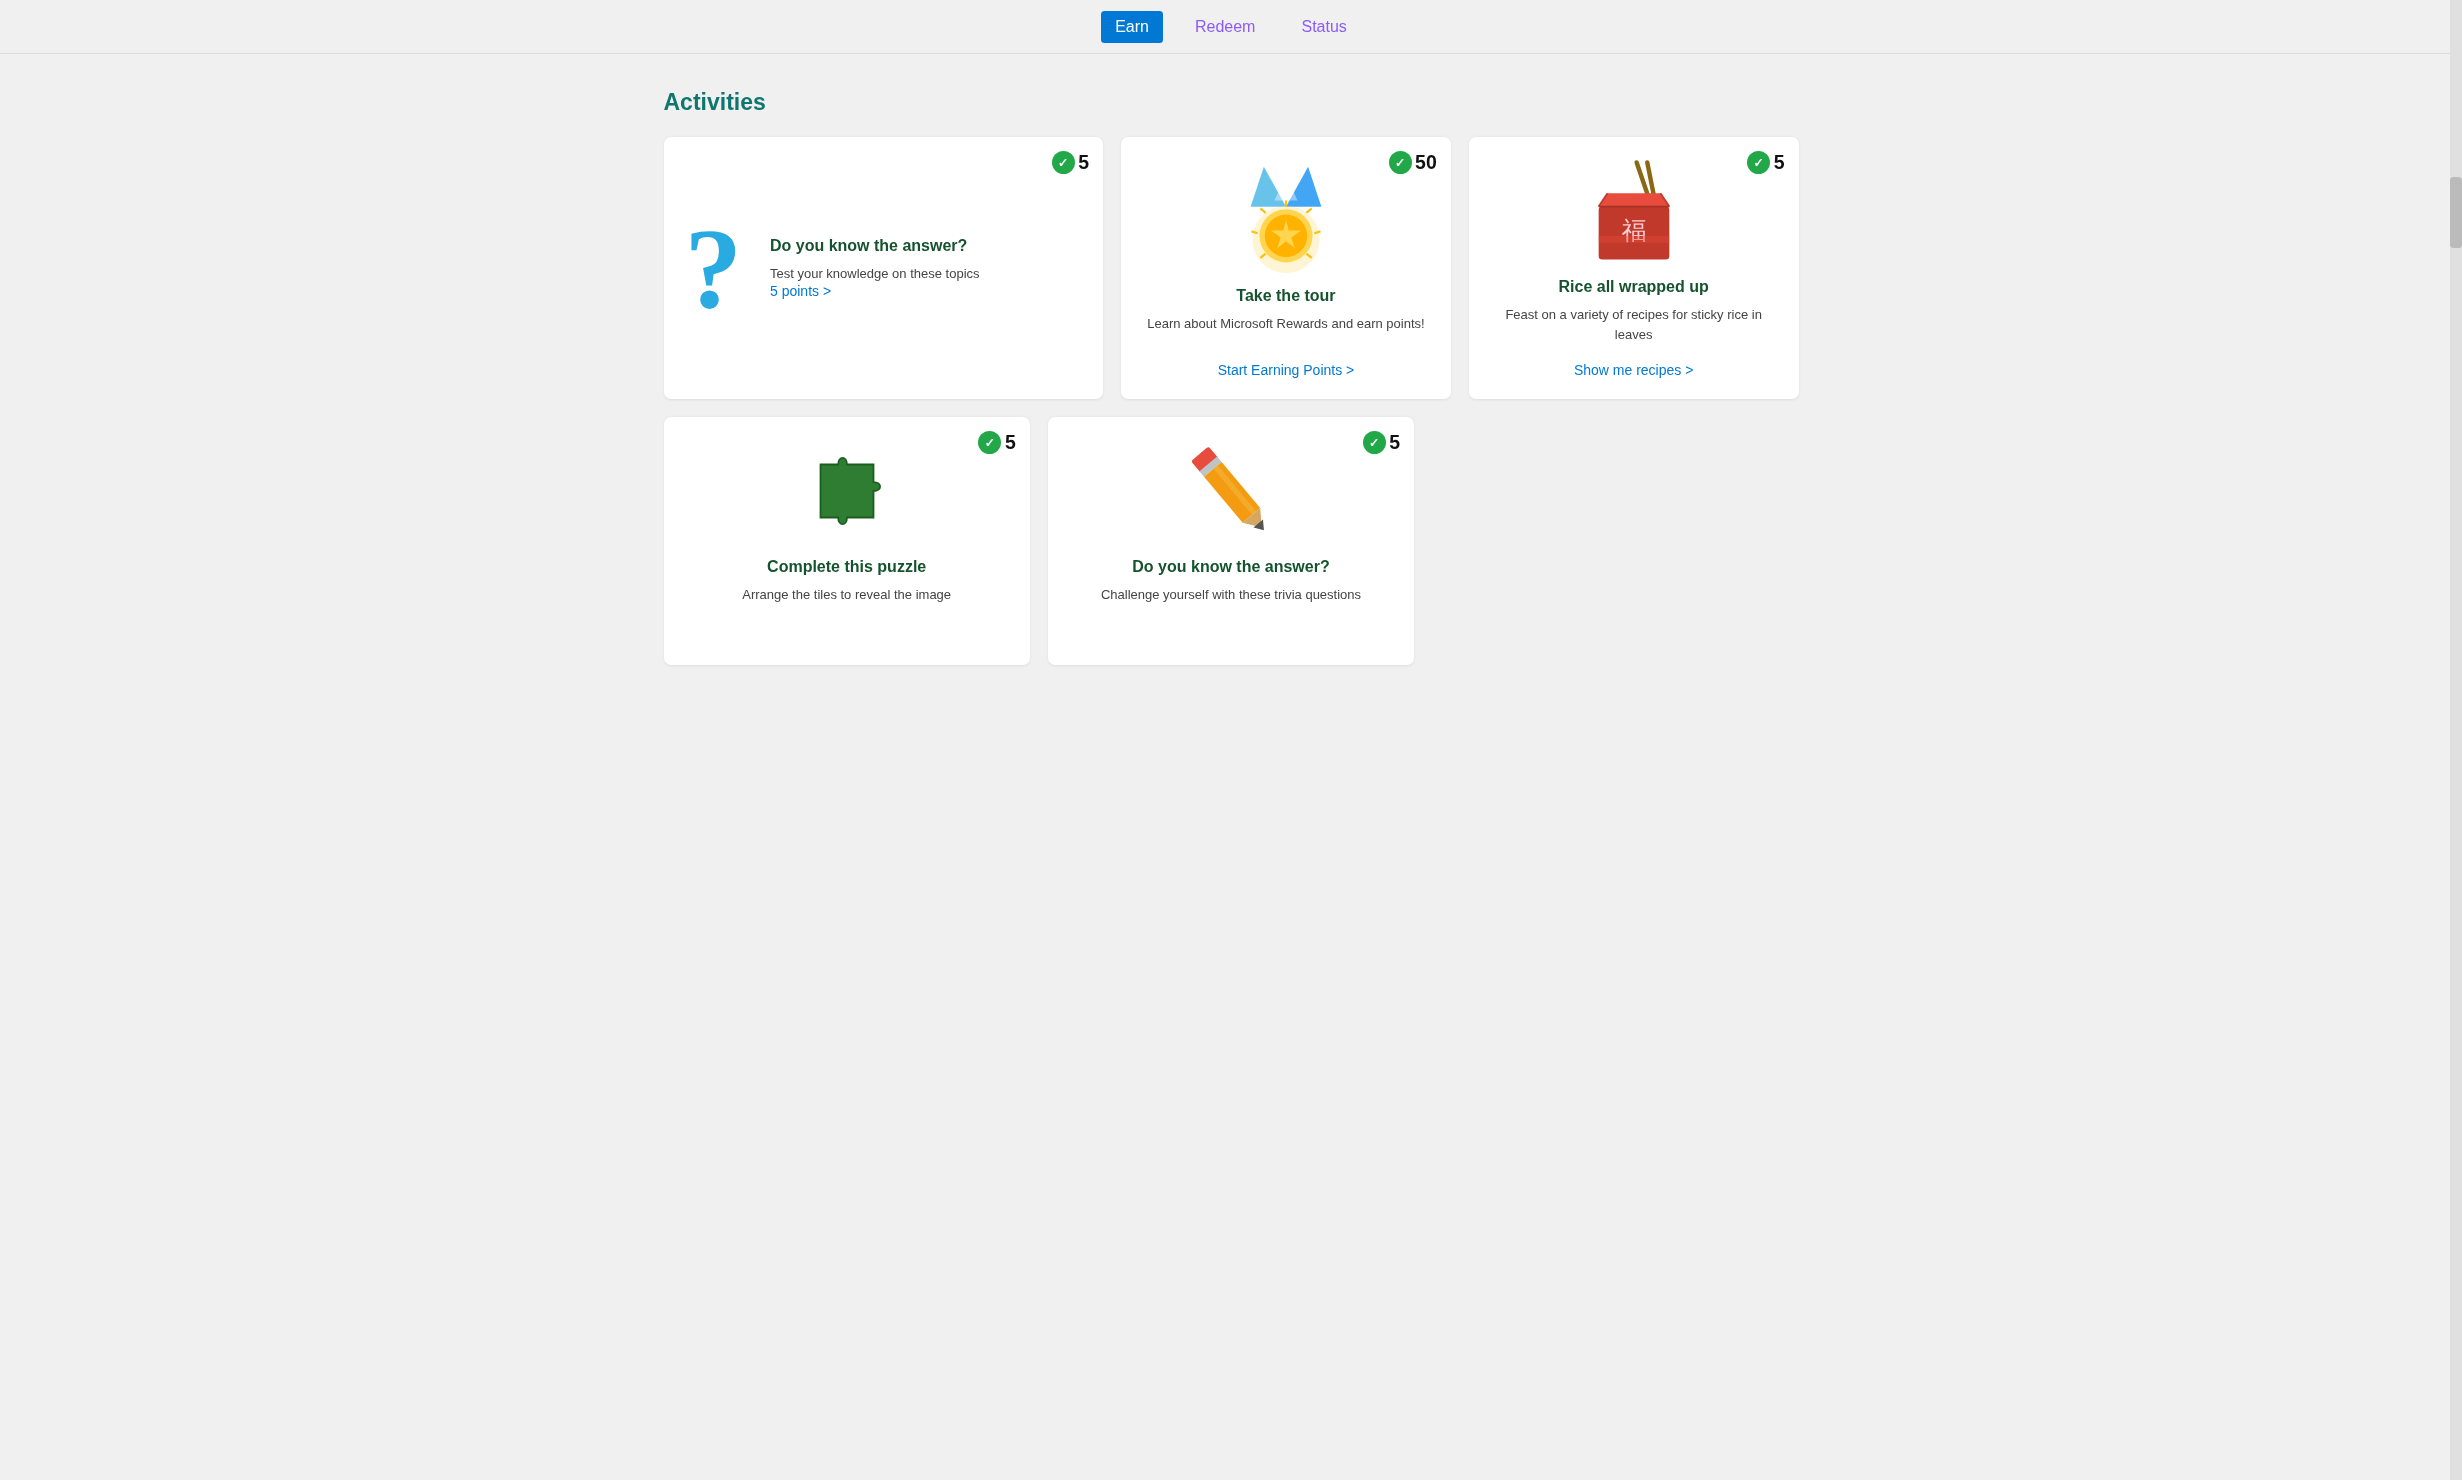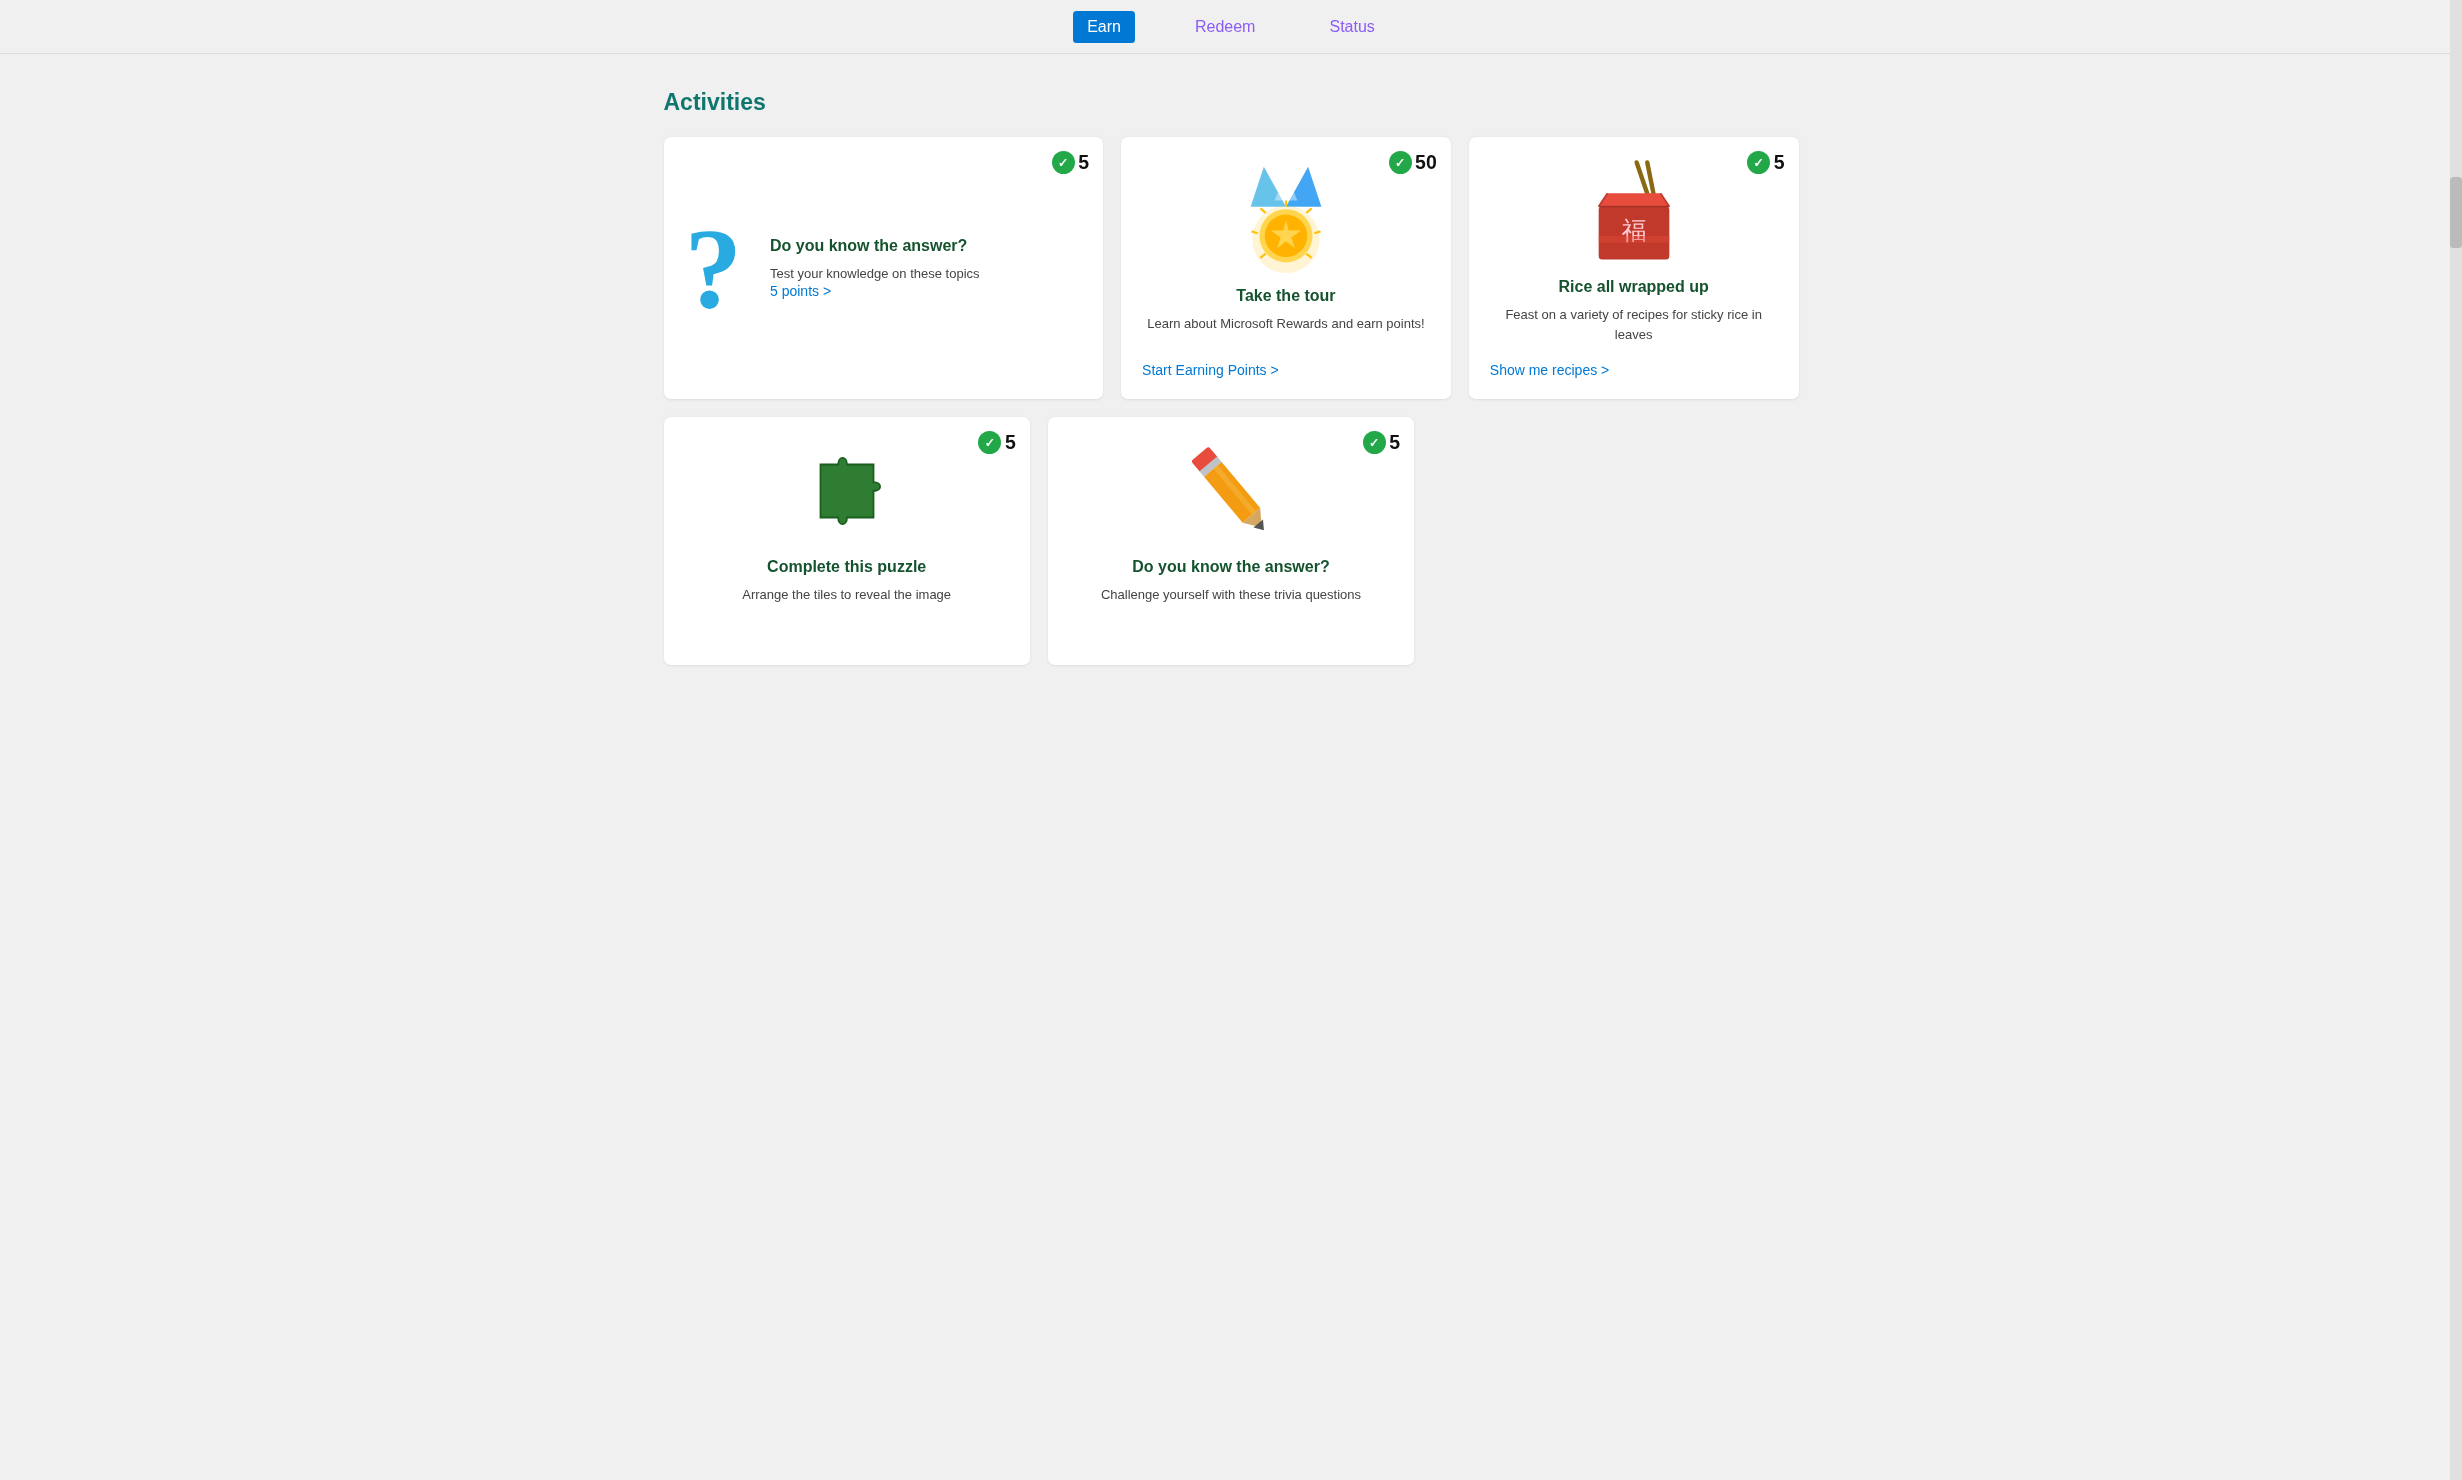--- a/index.html
+++ b/index.html
@@ -5,21 +5,21 @@
     * { box-sizing: border-box; margin: 0; padding: 0; }
     body {
       font-family: 'Segoe UI', Arial, sans-serif;
       background: #f0f0f0;
       min-height: 100vh;
     }
     .top-nav {
       display: flex;
       justify-content: center;
       align-items: center;
-      gap: 46px;
+      gap: 18px;
       padding: 10.6px 0;
       background: #f0f0f0;
       border-bottom: 0.9px solid #ddd;
     }
     .nav-tab {
       font-size: 16px;
       color: #8b5cf6;
       cursor: pointer;
       padding: 7px 14px;
       border-radius: 3.5px;
@@ -125,21 +125,21 @@
       text-align: left;
     }
     .card-link {
       margin-top: auto;
       padding-top: 18px;
       color: #0078d4;
       font-size: 14px;
       font-weight: 500;
       text-decoration: none;
       cursor: pointer;
-      text-align: left;
+      text-align: center;
       width: 100%;
     }
     .card-wide .card-link {
       text-align: right;
       width: auto;
     }
     
     .question-mark {
       font-size: 98px;
       color: #29abe2;

